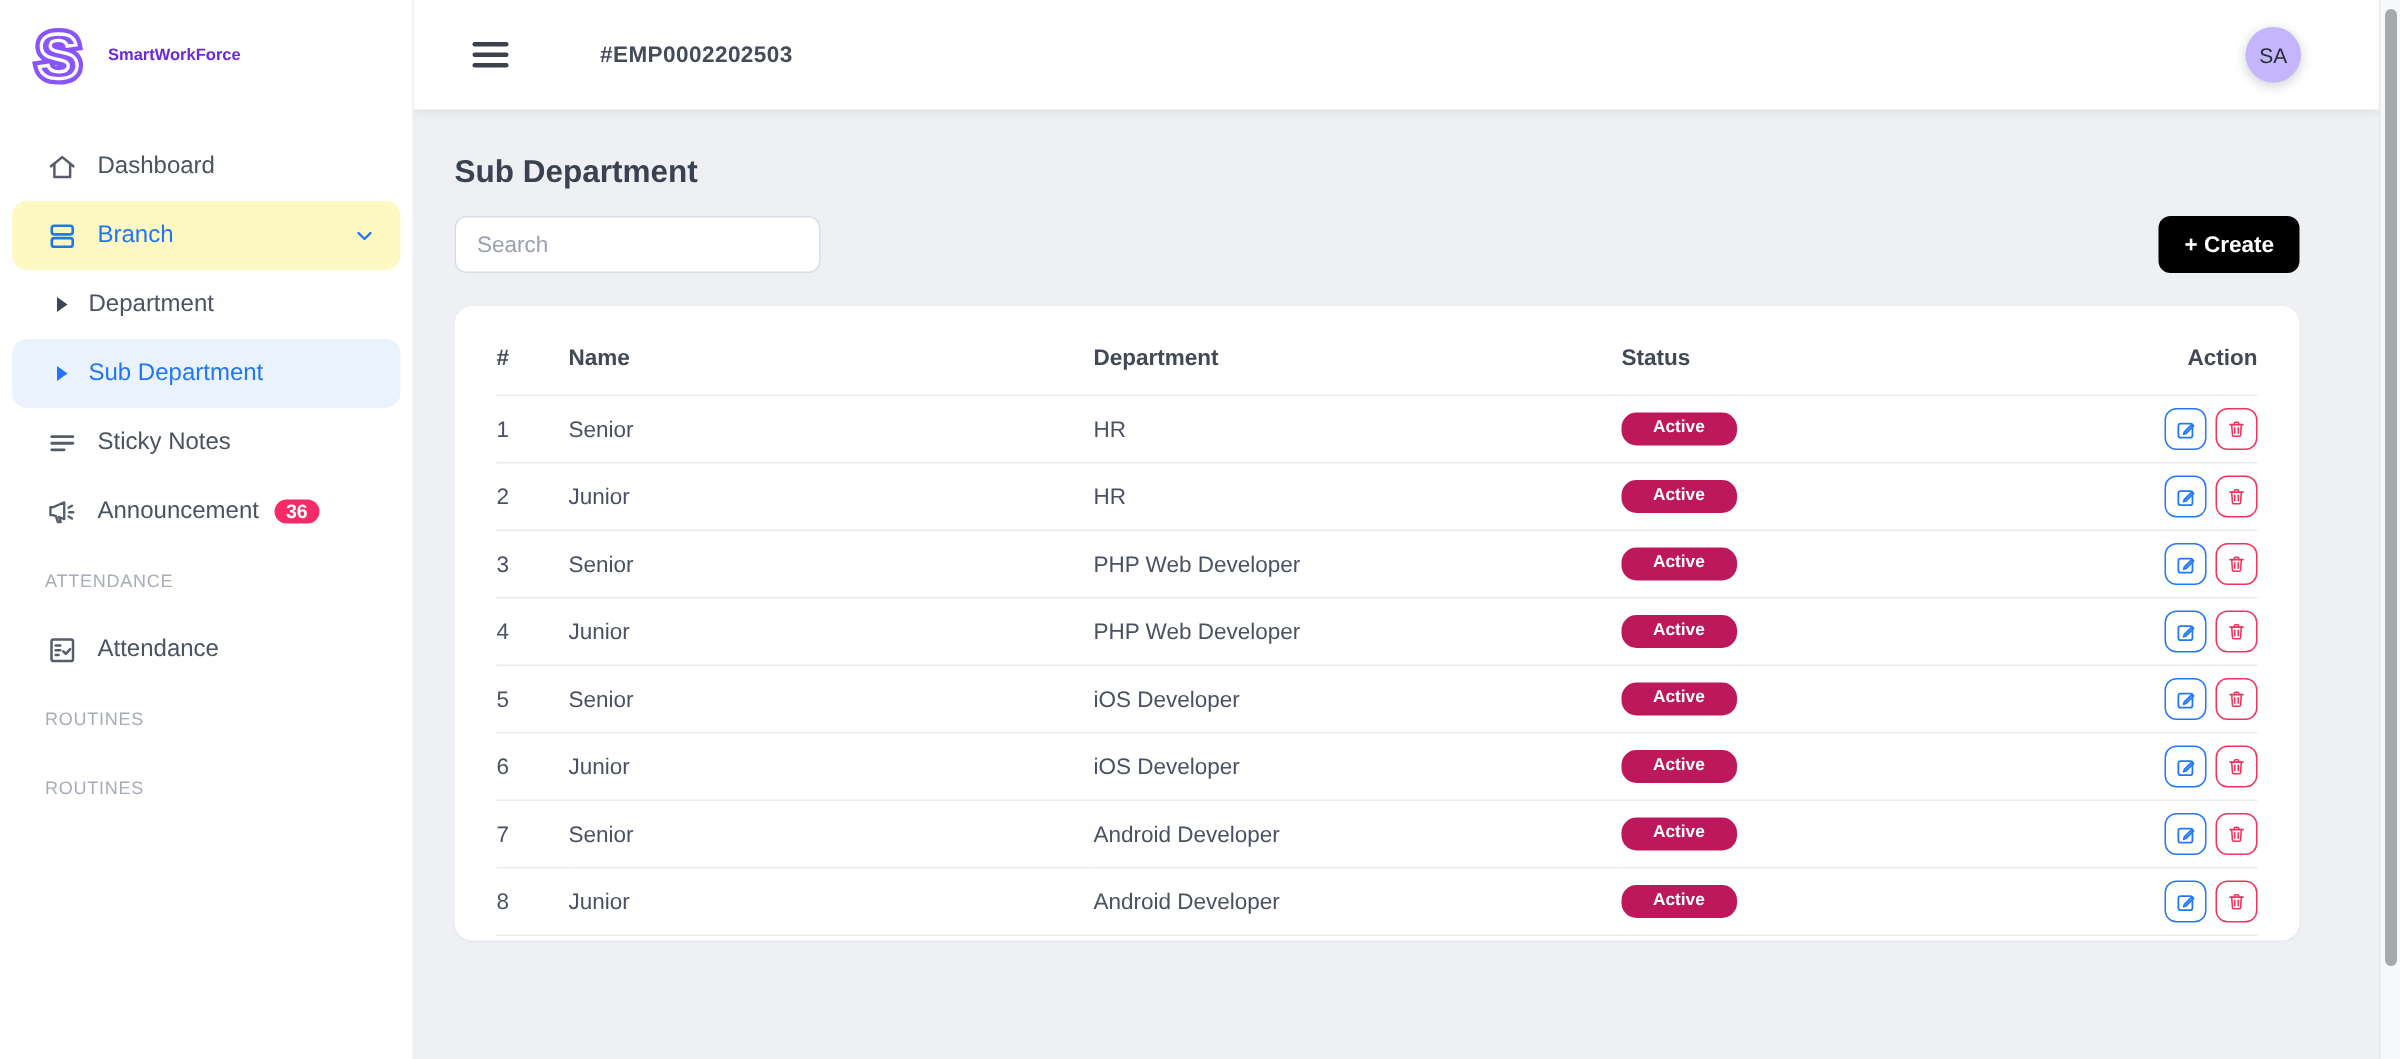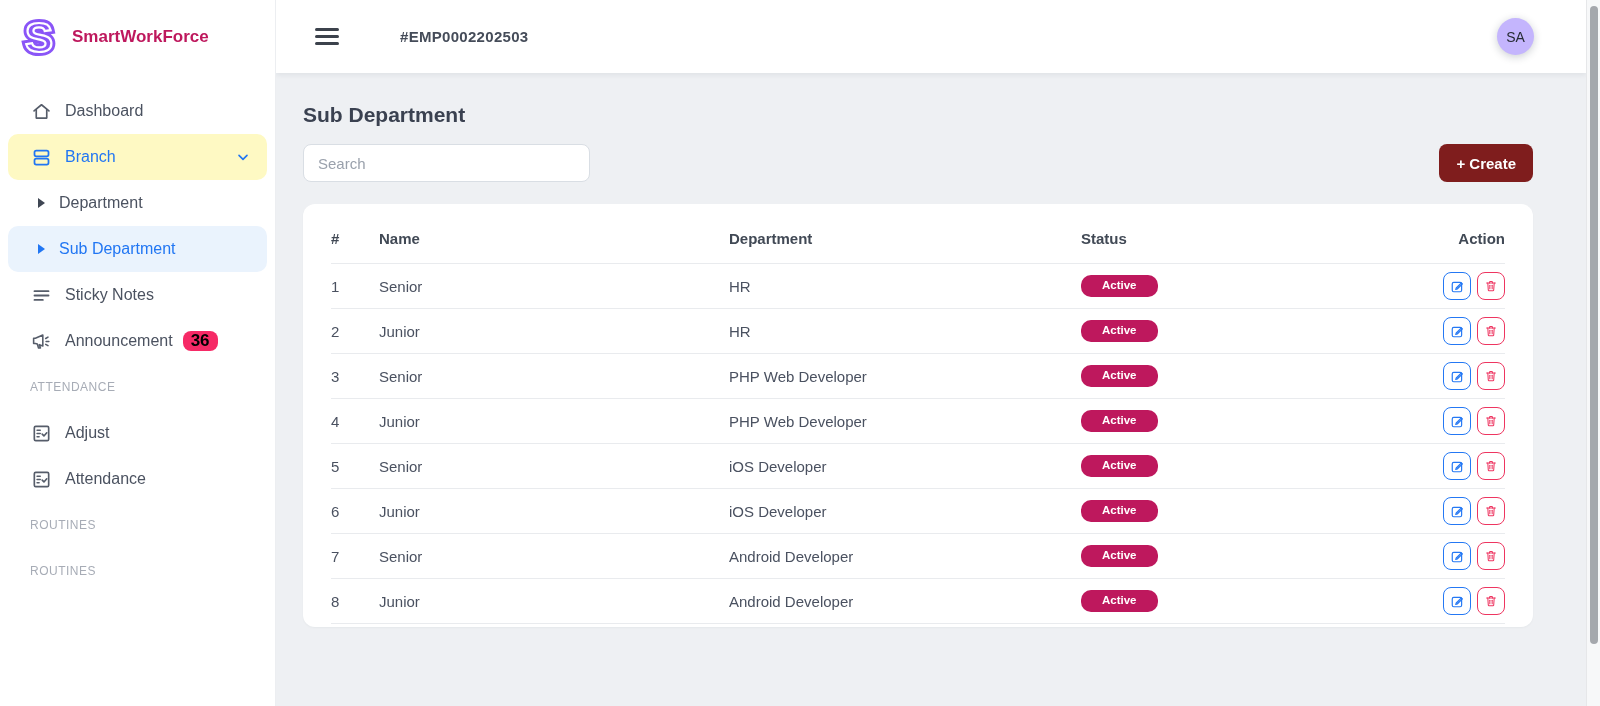--- a/index.html
+++ b/index.html
@@ -4,62 +4,62 @@
 <style>
   * { margin:0; padding:0; box-sizing:border-box; }
   html,body { width:1600px; height:706px; overflow:hidden; }
   body { font-family:"Liberation Sans", sans-serif; background:#eef0f3; position:relative; color:#4a5160; }
 
   
   .sidebar { position:absolute; left:0; top:0; width:276px; height:706px; background:#fff;
              border-right:1px solid #eceef1; z-index:3; }
   .logo-row { height:88px; display:flex; align-items:center; padding:0 16px 14px 16px; }
   .logo-mark { width:46px; height:46px; flex:0 0 46px; }
-  .app-name { font-size:17px; font-weight:700; color:#be185d; margin-left:10px; }
+  .app-name { font-size:11px; font-weight:700; color:#6d28d9; margin-left:10px; }
 
   .nav-item { height:46px; display:flex; align-items:center; padding:0 16px 0 30px;
               font-size:16px; color:#4b5260; cursor:pointer; }
   .nav-item .icon { width:22px; height:22px; flex:0 0 22px; margin-right:13px; color:#565d6a;
                     display:flex; align-items:center; justify-content:center; }
   .nav-item.active-parent { margin:0 8px; padding-left:22px; border-radius:10px;
                             background:#fef9c3; color:#2176f3; }
   .nav-item.active-parent .icon { color:#2176f3; }
   .nav-item.active-sub { margin:0 8px; padding-left:30px; border-radius:10px;
                          background:#eaf3fd; color:#2176f3; }
   .nav-item .lbl { white-space:nowrap; }
   .chev { margin-left:auto; color:#2176f3; display:flex; }
   .sub { padding-left:38px; }
   .caret { width:0; height:0; border-left:7px solid #3f4653; border-top:5px solid transparent;
            border-bottom:5px solid transparent; margin-right:14px; flex:0 0 auto; }
   .active-sub .caret { border-left-color:#2176f3; }
   .nav-section { height:46px; display:flex; align-items:center; padding:0 30px;
                  font-size:12px; letter-spacing:.5px; color:#a7acb6; font-weight:400; }
-  .count-badge { margin-left:10px; background:#f62a66; color:#000000; font-size:17px;
+  .count-badge { margin-left:10px; background:#f62a66; color:#ffffff; font-size:13px;
                  font-weight:700; padding:0 8px; border-radius:8px; line-height:1.2; }
 
   
   .topbar { position:absolute; left:276px; top:0; right:14px; height:73px; background:#fff;
             box-shadow:0 2px 5px rgba(25,39,52,.07); display:flex; align-items:center; z-index:2; }
   .hamburger { margin-left:39px; width:24px; cursor:pointer; display:flex; flex-direction:column; gap:4.5px; }
   .hamburger span { display:block; height:2.6px; background:#3c424c; border-radius:2px; }
   .record-id { margin-left:61px; font-size:15px; font-weight:700; color:#454c59; letter-spacing:.3px; }
   .avatar { margin-left:auto; margin-right:52px; width:37px; height:37px; border-radius:50%;
             background:#c4b5fd; box-shadow:0 2px 8px rgba(20,30,50,.22); display:flex; align-items:center;
             justify-content:center; font-size:14px; color:#272c35; cursor:pointer; }
 
   
   .main { position:absolute; left:276px; top:73px; right:14px; bottom:0; background:#eef0f3;
           padding:30px 53px 0 27px; }
   .page-title { font-size:21px; font-weight:600; color:#3a4150; }
   .controls { margin-top:17px; display:flex; align-items:center; }
-  .search-input { width:287px; height:38px; border:1px solid #d9dee4; border-radius:8px;
+  .search-input { width:244px; height:38px; border:1px solid #d9dee4; border-radius:8px;
                   background:#fff; padding:0 14px; font-size:15px; color:#3a4150; outline:none;
                   font-family:"Liberation Sans", sans-serif; }
   .search-input::placeholder { color:#9aa1ac; }
-  .create-btn { margin-left:auto; height:38px; padding:0 17px; background:#7f1d1d; color:#fff;
+  .create-btn { margin-left:auto; height:38px; padding:0 17px; background:#000000; color:#fff;
                 border:none; border-radius:8px; font-size:15px; font-weight:700; cursor:pointer;
                 font-family:"Liberation Sans", sans-serif; }
 
   .card { margin-top:22px; background:#fff; border-radius:12px; padding:0 28px;
           height:423px; box-shadow:0 1px 2px rgba(25,39,52,.04); overflow:hidden; }
   table { width:100%; border-collapse:collapse; }
   th { text-align:left; font-size:15px; font-weight:700; color:#414955; padding:26px 0 16px 0; }
   th.col-num { width:48px; } th.col-name { width:350px; } th.col-dept { width:352px; }
   th.col-status { width:353px; } th.col-action { text-align:right; }
   td { font-size:15px; color:#4a5160; height:45px; border-top:1px solid #e9ebee; padding:0; }
@@ -148,32 +148,20 @@
           <line x1="17.3" y1="12" x2="20.4" y2="12"></line>
           <line x1="16.8" y1="15.2" x2="19.4" y2="16.8"></line>
       </svg>
     </span>
     <span class="lbl">Announcement</span>
     <span class="count-badge">36</span>
   </div>
 
   <div class="nav-section">ATTENDANCE</div>
 
-  <div class="nav-item">
-    <span class="icon">
-      <svg width="21" height="21" viewBox="0 0 24 24" fill="none" stroke="currentColor" stroke-width="1.9" stroke-linecap="round" stroke-linejoin="round">
-        <rect x="3.8" y="3.8" width="16.4" height="16.4" rx="1.6"></rect>
-        <line x1="7" y1="8.3" x2="10.5" y2="8.3"></line>
-          <line x1="7" y1="12" x2="10.5" y2="12"></line>
-          <line x1="7" y1="15.7" x2="9.2" y2="15.7"></line>
-        <polyline points="12.8,12.8 14.8,14.8 18,11.2"></polyline>
-      </svg>
-    </span>
-    <span class="lbl">Adjust</span>
-  </div>
 
   <div class="nav-item">
     <span class="icon">
       <svg width="21" height="21" viewBox="0 0 24 24" fill="none" stroke="currentColor" stroke-width="1.9" stroke-linecap="round" stroke-linejoin="round">
         <rect x="3.8" y="3.8" width="16.4" height="16.4" rx="1.6"></rect>
         <line x1="7" y1="8.3" x2="10.5" y2="8.3"></line>
           <line x1="7" y1="12" x2="10.5" y2="12"></line>
           <line x1="7" y1="15.7" x2="9.2" y2="15.7"></line>
         <polyline points="12.8,12.8 14.8,14.8 18,11.2"></polyline>
       </svg>

